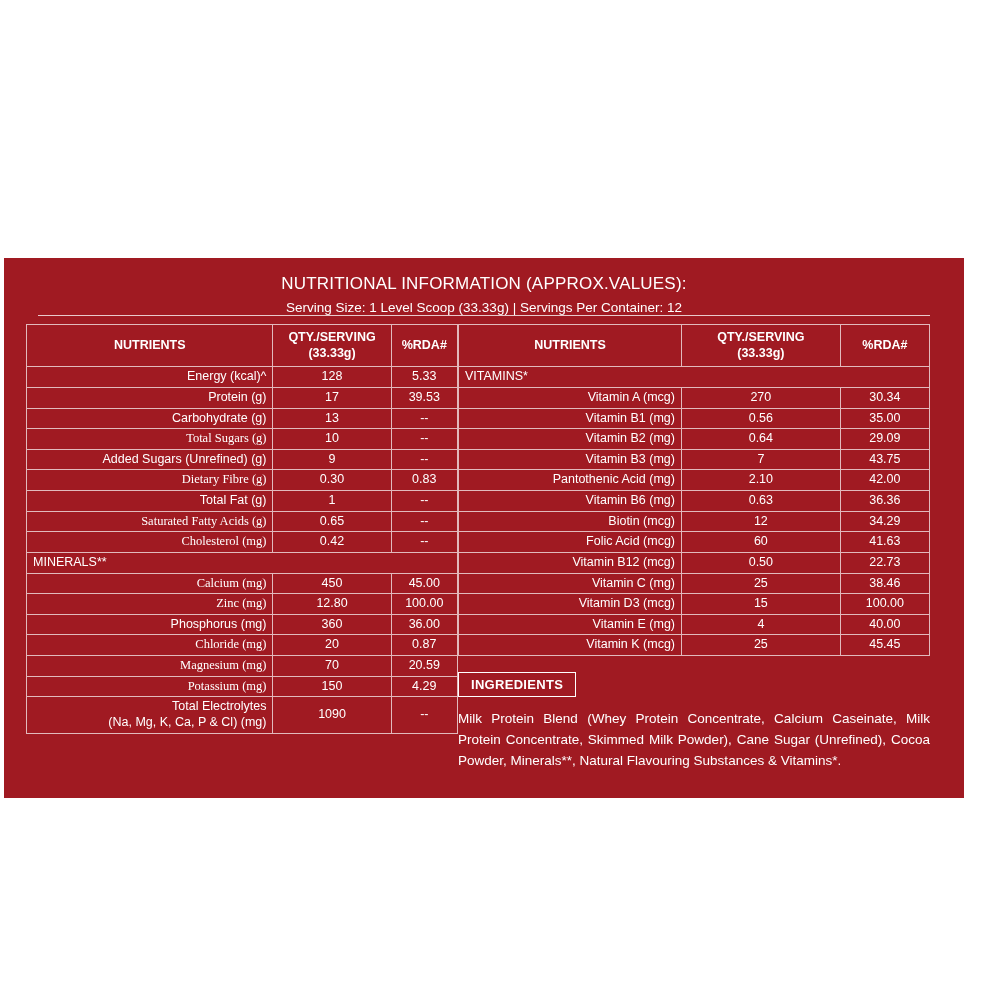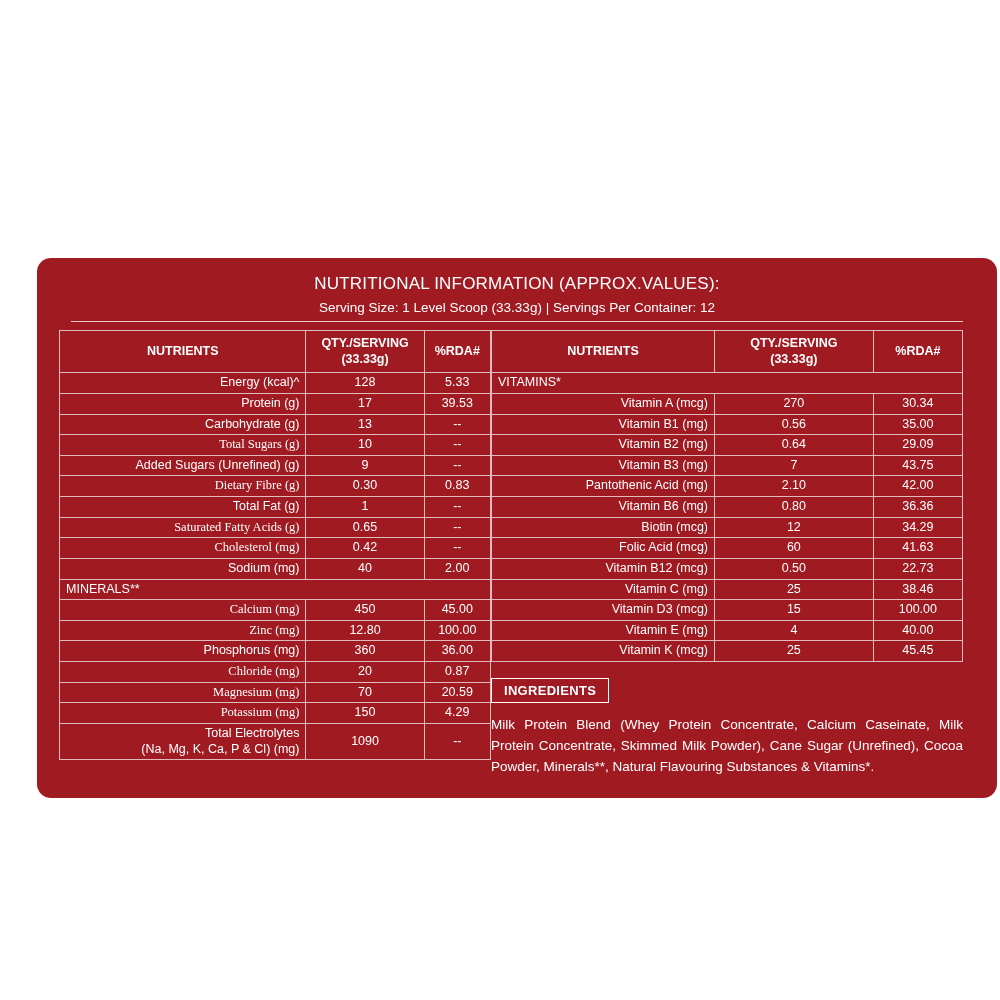--- a/index.html
+++ b/index.html
@@ -6,43 +6,41 @@
     margin: 0;
     padding: 0;
     width: 1000px;
     height: 1000px;
     background: #ffffff;
     font-family: "Liberation Sans", sans-serif;
   }
 
   #panel {
     position: absolute;
-    left: 37px;
+    left: 4px;
     top: 258px;
     width: 960px;
     height: 540px;
     background: #a01a22;
     color: #ffffff;
     box-sizing: border-box;
     padding: 10px 22px 10px 22px;
-    border-radius: 14px;
   }
 
   .title {
     text-align: center;
     font-size: 17px;
     letter-spacing: .2px;
     padding: 6px 0 6px 0;
     color: #ffffff;
   }
 
   .serving-row {
     text-align: center;
     font-size: 13.5px;
-    padding-bottom: 6px;
     border-bottom: 1px solid #e9c9cb;
     margin: 0 12px 8px 12px;
   }
 
   .cols {
     display: flex;
     gap: 0;
   }
   .col-left { width: 432px; }
   .col-right { width: 472px; }
@@ -163,25 +161,20 @@
               <td class="name indent1">Saturated Fatty Acids (g)</td>
               <td class="val">0.65</td>
               <td class="val">--</td>
             </tr>
             <tr>
               <td class="name indent1">Cholesterol (mg)</td>
               <td class="val">0.42</td>
               <td class="val">--</td>
             </tr>
             <tr>
-              <td class="name">Sodium (mg)</td>
-              <td class="val">40</td>
-              <td class="val">2.00</td>
-            </tr>
-            <tr>
               <td class="section" colspan="3">MINERALS**</td>
             </tr>
             <tr>
               <td class="name indent1">Calcium (mg)</td>
               <td class="val">450</td>
               <td class="val">45.00</td>
             </tr>
             <tr>
               <td class="name indent1">Zinc (mg)</td>
               <td class="val">12.80</td>
@@ -255,21 +248,21 @@
               <td class="val">7</td>
               <td class="val">43.75</td>
             </tr>
             <tr>
               <td class="name">Pantothenic Acid (mg)</td>
               <td class="val">2.10</td>
               <td class="val">42.00</td>
             </tr>
             <tr>
               <td class="name">Vitamin B6 (mg)</td>
-              <td class="val">0.80</td>
+              <td class="val">0.63</td>
               <td class="val">36.36</td>
             </tr>
             <tr>
               <td class="name">Biotin (mcg)</td>
               <td class="val">12</td>
               <td class="val">34.29</td>
             </tr>
             <tr>
               <td class="name">Folic Acid (mcg)</td>
               <td class="val">60</td>

